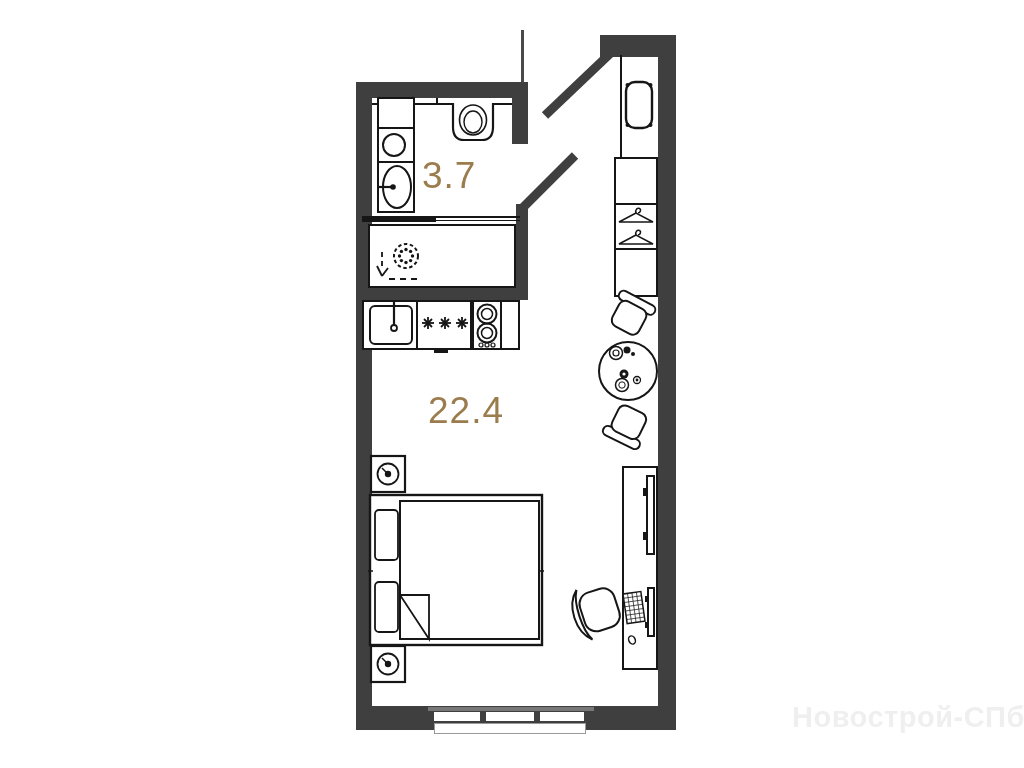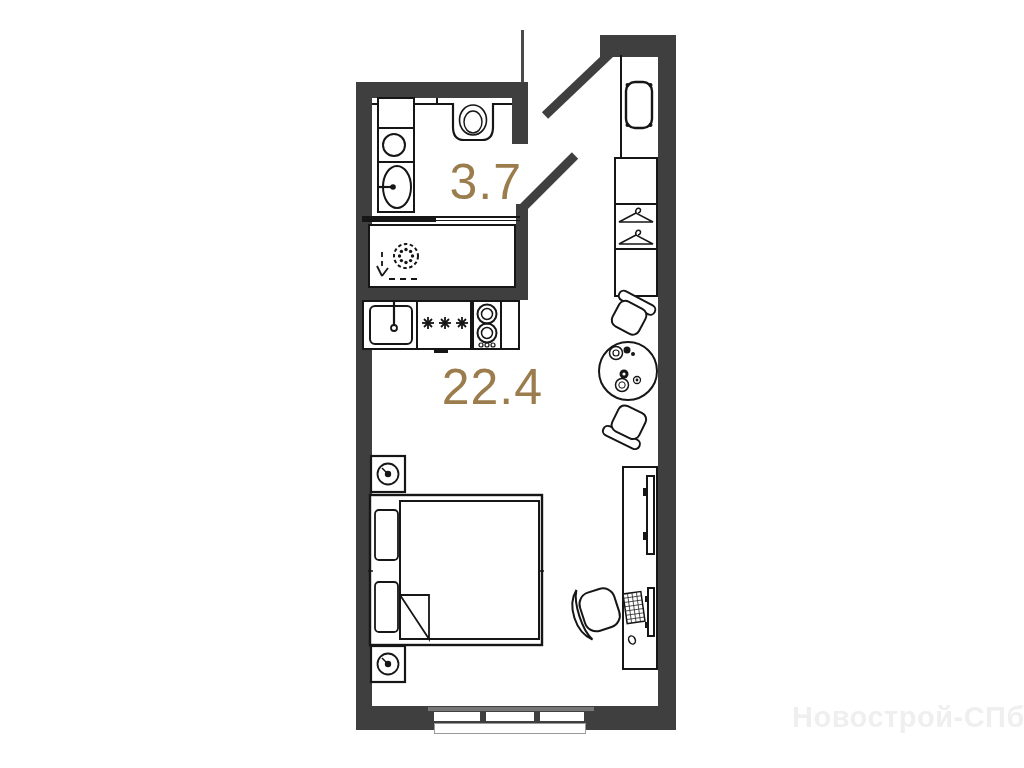--- a/index.html
+++ b/index.html
@@ -2,22 +2,22 @@
 <html style="--wall: #3f3f3f; --line: #161616; --accent: #9b7c4d; --watermark: #efeff0; --bg: #ffffff;"><head>
 <meta charset="utf-8">
 <style>
   html,body{margin:0;padding:0;background:#fff;}
   .plan{position:relative;width:1024px;height:768px;background:var(--bg,#fff);
         overflow:hidden;font-family:"Liberation Sans",sans-serif;}
   .wall{position:absolute;background:var(--wall,#3f3f3f);}
   .linebox{position:absolute;background:#fff;border:2px solid var(--line,#161616);box-sizing:border-box;}
   .vline{position:absolute;background:var(--line,#161616);}
   svg.icon{position:absolute;overflow:visible;color:var(--line,#161616);}
-  .area-label{position:absolute;color:var(--accent,#9b7c4d);font-size:50px;
-              letter-spacing:1px;line-height:1;text-align:right;}
+  .area-label{position:absolute;color:var(--accent,#9b7c4d);font-size:37px;
+              letter-spacing:1px;line-height:1;text-align:left;}
   .watermark{position:absolute;color:var(--watermark,#efeff0);font-weight:bold;
              font-size:29px;letter-spacing:0.5px;text-align:center;white-space:nowrap;}
 </style>
 </head>
 <body>
 
 <div class="plan">
 
   <div class="wall" style="left:356px;top:82px;width:16px;height:630px"></div>
   <div class="wall" style="left:356px;top:706px;width:320px;height:24px"></div>
@@ -209,17 +209,17 @@
     <line x1="19" y1="20" x2="13" y2="14" stroke="currentColor" stroke-width="1.5"></line>
   </svg>
   <svg class="icon" style="left:369px;top:644px;" width="38" height="40" viewBox="0 0 38 40">
     <rect x="2" y="2" width="34" height="36" fill="#fff" stroke="currentColor" stroke-width="2.2"></rect>
     <circle cx="19" cy="20" r="10.5" fill="none" stroke="currentColor" stroke-width="1.8"></circle>
     <circle cx="19" cy="20" r="3.2" fill="currentColor"></circle>
     <line x1="19" y1="20" x2="13" y2="14" stroke="currentColor" stroke-width="1.5"></line>
   </svg>
 
   <div class="area-label" style="left:422px;top:157px;width:100px;">3.7</div>
-  <div class="area-label" style="left:428px;top:362px;width:115px;">22.4</div>
+  <div class="area-label" style="left:428px;top:392px;width:115px;">22.4</div>
 
   <div class="watermark" style="left:792px;top:701px;width:224px;">Новострой-СПб</div>
 
 </div>
 
 </body></html>

